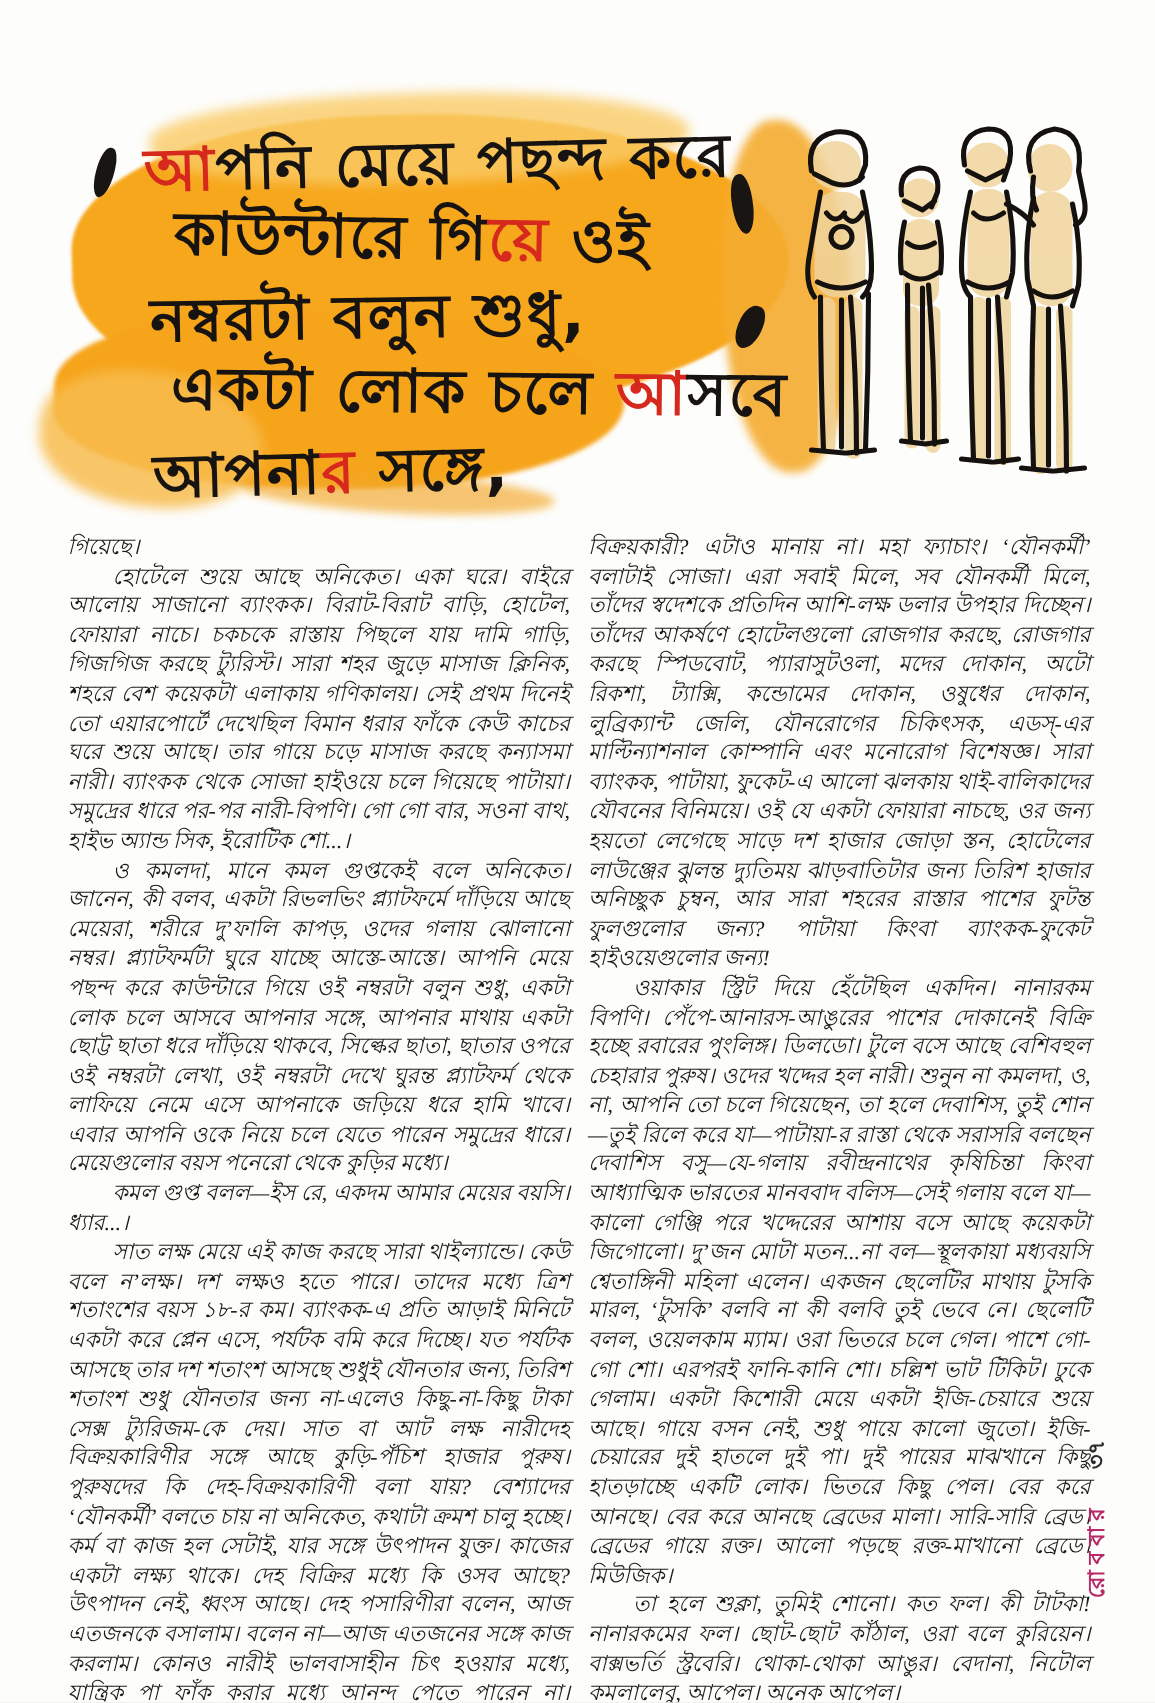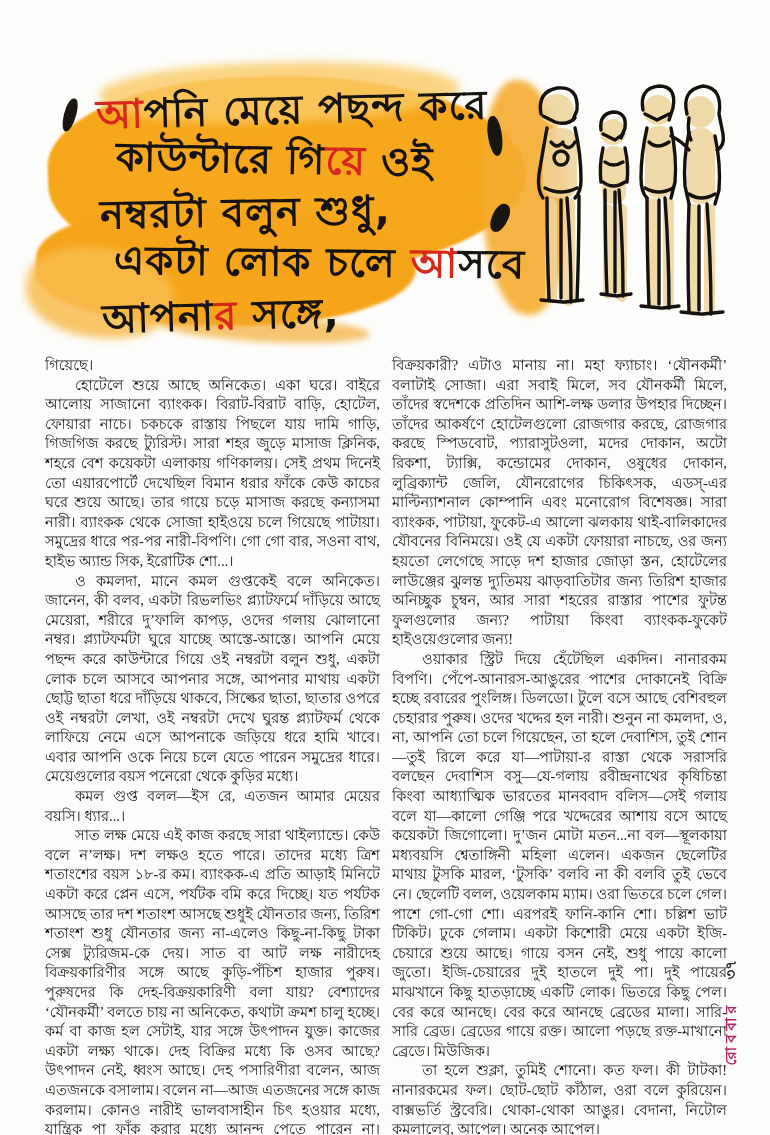--- a/index.html
+++ b/index.html
@@ -30,21 +30,21 @@
   .hl-line:nth-child(2){margin-left:20px; transform:rotate(1deg);}
   .hl-line:nth-child(3){margin-left:4px; transform:rotate(-1deg);}
   .hl-line:nth-child(4){margin-left:18px; transform:rotate(.6deg);}
   .hl-line:nth-child(5){margin-left:6px; transform:rotate(-1.6deg);}
 
   .figures{position:absolute; right:6px; top:2px; width:212px; height:262px; z-index:2;}
 
   
   .columns{position:absolute; left:45px; top:356px; width:682px; display:flex; gap:12px;}
   .col{width:335px; font-size:14.6px; line-height:19.6px; text-align:justify; color:#1c1a18;}
-  .para{margin:0; text-indent:30px;}
+  .para{margin:0; text-indent:30px;font-style:italic;}
   .para.noindent{text-indent:0;}
 
   
   .margin-label{
     position:absolute; left:645px; top:1035px; width:172px; height:22px;
     transform:rotate(-90deg); transform-origin:center;
     display:flex; align-items:center; justify-content:flex-end; gap:22px;
     font-family:"DejaVu Sans","Liberation Sans",sans-serif; white-space:nowrap;
   }
   .margin-label .mag{color:#B72968; font-weight:700; font-size:15px; letter-spacing:4px;}
@@ -135,21 +135,21 @@
         <path d="M164 242 L184 244 M186 244 L206 242"></path>
       </g>
     </svg>
   </div>
 
   <div class="columns">
     <div class="col">
         <p class="para noindent">গিয়েছে।</p>
         <p class="para">হোটেলে শুয়ে আছে অনিকেত। একা ঘরে। বাইরে আলোয় সাজানো ব্যাংকক। বিরাট-বিরাট বাড়ি, হোটেল, ফোয়ারা নাচে। চকচকে রাস্তায় পিছলে যায় দামি গাড়ি, গিজগিজ করছে ট্যুরিস্ট। সারা শহর জুড়ে মাসাজ ক্লিনিক, শহরে বেশ কয়েকটা এলাকায় গণিকালয়। সেই প্রথম দিনেই তো এয়ারপোর্টে দেখেছিল বিমান ধরার ফাঁকে কেউ কাচের ঘরে শুয়ে আছে। তার গায়ে চড়ে মাসাজ করছে কন্যাসমা নারী। ব্যাংকক থেকে সোজা হাইওয়ে চলে গিয়েছে পাটায়া। সমুদ্রের ধারে পর-পর নারী-বিপণি। গো গো বার, সওনা বাথ, হাইভ অ্যান্ড সিক, ইরোটিক শো...।</p>
         <p class="para">ও কমলদা, মানে কমল গুপ্তকেই বলে অনিকেত। জানেন, কী বলব, একটা রিভলভিং প্ল্যাটফর্মে দাঁড়িয়ে আছে মেয়েরা, শরীরে দু’ফালি কাপড়, ওদের গলায় ঝোলানো নম্বর। প্ল্যাটফর্মটা ঘুরে যাচ্ছে আস্তে-আস্তে। আপনি মেয়ে পছন্দ করে কাউন্টারে গিয়ে ওই নম্বরটা বলুন শুধু, একটা লোক চলে আসবে আপনার সঙ্গে, আপনার মাথায় একটা ছোট্ট ছাতা ধরে দাঁড়িয়ে থাকবে, সিল্কের ছাতা, ছাতার ওপরে ওই নম্বরটা লেখা, ওই নম্বরটা দেখে ঘুরন্ত প্ল্যাটফর্ম থেকে লাফিয়ে নেমে এসে আপনাকে জড়িয়ে ধরে হামি খাবে। এবার আপনি ওকে নিয়ে চলে যেতে পারেন সমুদ্রের ধারে। মেয়েগুলোর বয়স পনেরো থেকে কুড়ির মধ্যে।</p>
-        <p class="para">কমল গুপ্ত বলল—ইস রে, এতজন আমার মেয়ের বয়সি। ধ্যার...।</p>
+        <p class="para">কমল গুপ্ত বলল—ইস রে, একদম আমার মেয়ের বয়সি। ধ্যার...।</p>
         <p class="para">সাত লক্ষ মেয়ে এই কাজ করছে সারা থাইল্যান্ডে। কেউ বলে ন’লক্ষ। দশ লক্ষও হতে পারে। তাদের মধ্যে ত্রিশ শতাংশের বয়স ১৮-র কম। ব্যাংকক-এ প্রতি আড়াই মিনিটে একটা করে প্লেন এসে, পর্যটক বমি করে দিচ্ছে। যত পর্যটক আসছে তার দশ শতাংশ আসছে শুধুই যৌনতার জন্য, তিরিশ শতাংশ শুধু যৌনতার জন্য না-এলেও কিছু-না-কিছু টাকা সেক্স ট্যুরিজম-কে দেয়। সাত বা আট লক্ষ নারীদেহ বিক্রয়কারিণীর সঙ্গে আছে কুড়ি-পঁচিশ হাজার পুরুষ। পুরুষদের কি দেহ-বিক্রয়কারিণী বলা যায়? বেশ্যাদের ‘যৌনকর্মী’ বলতে চায় না অনিকেত, কথাটা ক্রমশ চালু হচ্ছে। কর্ম বা কাজ হল সেটাই, যার সঙ্গে উৎপাদন যুক্ত। কাজের একটা লক্ষ্য থাকে। দেহ বিক্রির মধ্যে কি ওসব আছে? উৎপাদন নেই, ধ্বংস আছে। দেহ পসারিণীরা বলেন, আজ এতজনকে বসালাম। বলেন না—আজ এতজনের সঙ্গে কাজ করলাম। কোনও নারীই ভালবাসাহীন চিৎ হওয়ার মধ্যে, যান্ত্রিক পা ফাঁক করার মধ্যে আনন্দ পেতে পারেন না। অনিকেত তাই ‘যৌনকর্মী’ শব্দটাকে না-ব্যবহার করারই চেষ্টা করে। কিন্তু পুরুষদের বেলায় কী বলবে? পুরুষদের বারবণিতা, বারবধু, রূপোপজীবিনী, এসব তো বলা যায় না। কী বলবে? দেহ-</p>
       </div>
     <div class="col">
       <div>
           <p class="para noindent">বিক্রয়কারী? এটাও মানায় না। মহা ফ্যাচাং। ‘যৌনকর্মী’ বলাটাই সোজা। এরা সবাই মিলে, সব যৌনকর্মী মিলে, তাঁদের স্বদেশকে প্রতিদিন আশি-লক্ষ ডলার উপহার দিচ্ছেন। তাঁদের আকর্ষণে হোটেলগুলো রোজগার করছে, রোজগার করছে স্পিডবোট, প্যারাসুটওলা, মদের দোকান, অটো রিকশা, ট্যাক্সি, কন্ডোমের দোকান, ওষুধের দোকান, লুব্রিক্যান্ট জেলি, যৌনরোগের চিকিৎসক, এডস্-এর মাল্টিন্যাশনাল কোম্পানি এবং মনোরোগ বিশেষজ্ঞ। সারা ব্যাংকক, পাটায়া, ফুকেট-এ আলো ঝলকায় থাই-বালিকাদের যৌবনের বিনিময়ে। ওই যে একটা ফোয়ারা নাচছে, ওর জন্য হয়তো লেগেছে সাড়ে দশ হাজার জোড়া স্তন, হোটেলের লাউঞ্জের ঝুলন্ত দ্যুতিময় ঝাড়বাতিটার জন্য তিরিশ হাজার অনিচ্ছুক চুম্বন, আর সারা শহরের রাস্তার পাশের ফুটন্ত ফুলগুলোর জন্য? পাটায়া কিংবা ব্যাংকক-ফুকেট হাইওয়েগুলোর জন্য!</p>
           <p class="para">ওয়াকার স্ট্রিট দিয়ে হেঁটেছিল একদিন। নানারকম বিপণি। পেঁপে-আনারস-আঙুরের পাশের দোকানেই বিক্রি হচ্ছে রবারের পুংলিঙ্গ। ডিলডো। টুলে বসে আছে বেশিবহুল চেহারার পুরুষ। ওদের খদ্দের হল নারী। শুনুন না কমলদা, ও, না, আপনি তো চলে গিয়েছেন, তা হলে দেবাশিস, তুই শোন—তুই রিলে করে যা—পাটায়া-র রাস্তা থেকে সরাসরি বলছেন দেবাশিস বসু—যে-গলায় রবীন্দ্রনাথের কৃষিচিন্তা কিংবা আধ্যাত্মিক ভারতের মানববাদ বলিস—সেই গলায় বলে যা—কালো গেঞ্জি পরে খদ্দেরের আশায় বসে আছে কয়েকটা জিগোলো। দু’জন মোটা মতন...না বল—স্থূলকায়া মধ্যবয়সি শ্বেতাঙ্গিনী মহিলা এলেন। একজন ছেলেটির মাথায় টুসকি মারল, ‘টুসকি’ বলবি না কী বলবি তুই ভেবে নে। ছেলেটি বলল, ওয়েলকাম ম্যাম। ওরা ভিতরে চলে গেল। পাশে গো-গো শো। এরপরই ফানি-কানি শো। চল্লিশ ভাট টিকিট। ঢুকে গেলাম। একটা কিশোরী মেয়ে একটা ইজি-চেয়ারে শুয়ে আছে। গায়ে বসন নেই, শুধু পায়ে কালো জুতো। ইজি-চেয়ারের দুই হাতলে দুই পা। দুই পায়ের মাঝখানে কিছু হাতড়াচ্ছে একটি লোক। ভিতরে কিছু পেল। বের করে আনছে। বের করে আনছে ব্রেডের মালা। সারি-সারি ব্রেড। ব্রেডের গায়ে রক্ত। আলো পড়ছে রক্ত-মাখানো ব্রেডে। মিউজিক।</p>
           <p class="para">তা হলে শুক্লা, তুমিই শোনো। কত ফল। কী টাটকা! নানারকমের ফল। ছোট-ছোট কাঁঠাল, ওরা বলে কুরিয়েন। বাক্সভর্তি স্ট্রবেরি। থোকা-থোকা আঙুর। বেদানা, নিটোল কমলালেবু, আপেল। অনেক আপেল।</p>
         </div>
 
     </div>

